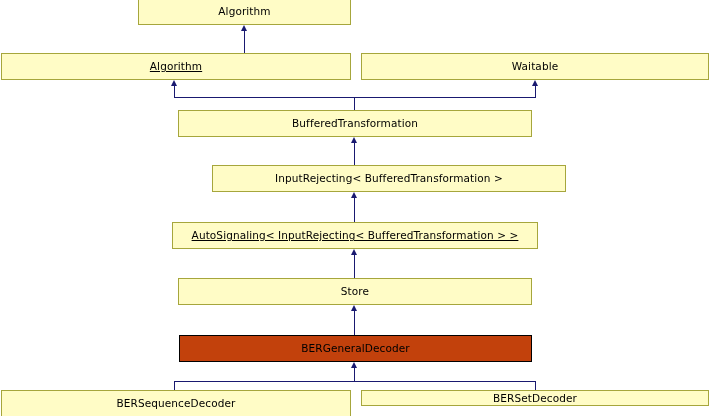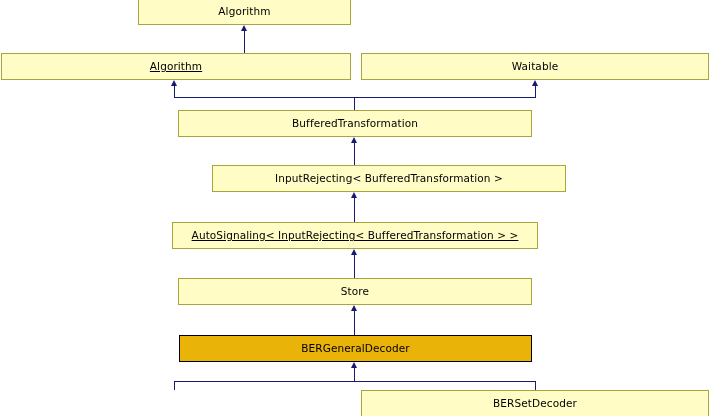--- a/index.html
+++ b/index.html
@@ -22,21 +22,21 @@
     border: 1px solid #a6a63c;
     display: flex;
     align-items: center;
     justify-content: center;
     font-size: 10.5px;
     color: #000000;
     white-space: nowrap;
     letter-spacing: 0.1px;
   }
   .node.current {
-    background: #eab308;
+    background: #c2410c;
     border: 1px solid #000000;
   }
   .node .label {
     display: block;
     line-height: 1;
     padding: 0 4px;
   }
   .edge {
     position: absolute;
     background: #191970;
@@ -110,18 +110,21 @@
   </div>
 
   <div class="node" style="left:178px; top:278px; width:354px; height:27px;">
     <span class="label">Store</span>
   </div>
 
   <div class="node current" style="left:179px; top:335px; width:353px; height:27px;">
     <span class="label">BERGeneralDecoder</span>
   </div>
 
+  <div class="node" style="left:1px; top:390px; width:350px; height:27px;">
+    <span class="label">BERSequenceDecoder</span>
+  </div>
 
-  <div class="node" style="left:361px; top:390px; width:348px; height:27px;">
+  <div class="node" style="left:361px; top:390px; width:348px; height:16px;">
     <span class="label">BERSetDecoder</span>
   </div>
 
 </div>
 
 </body></html>

